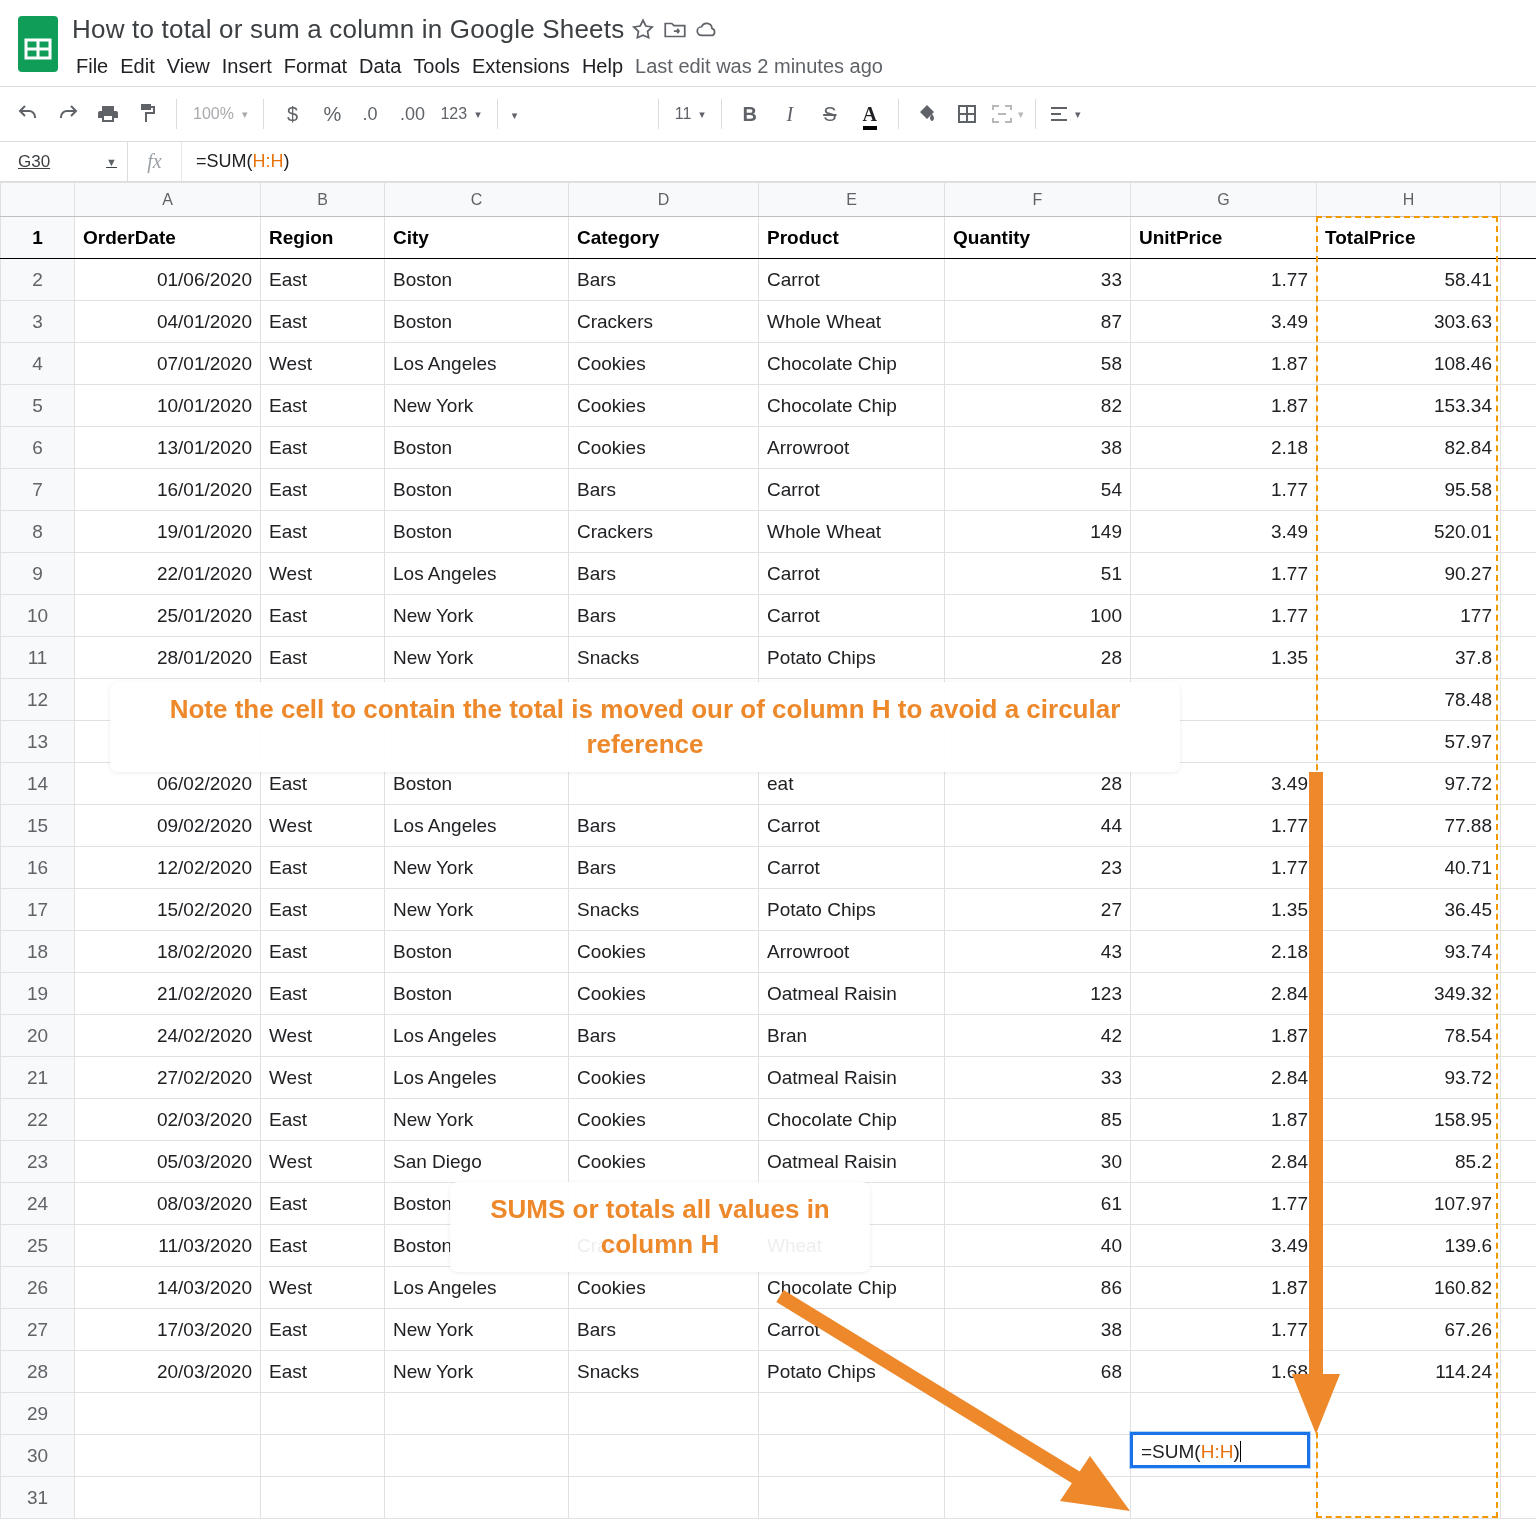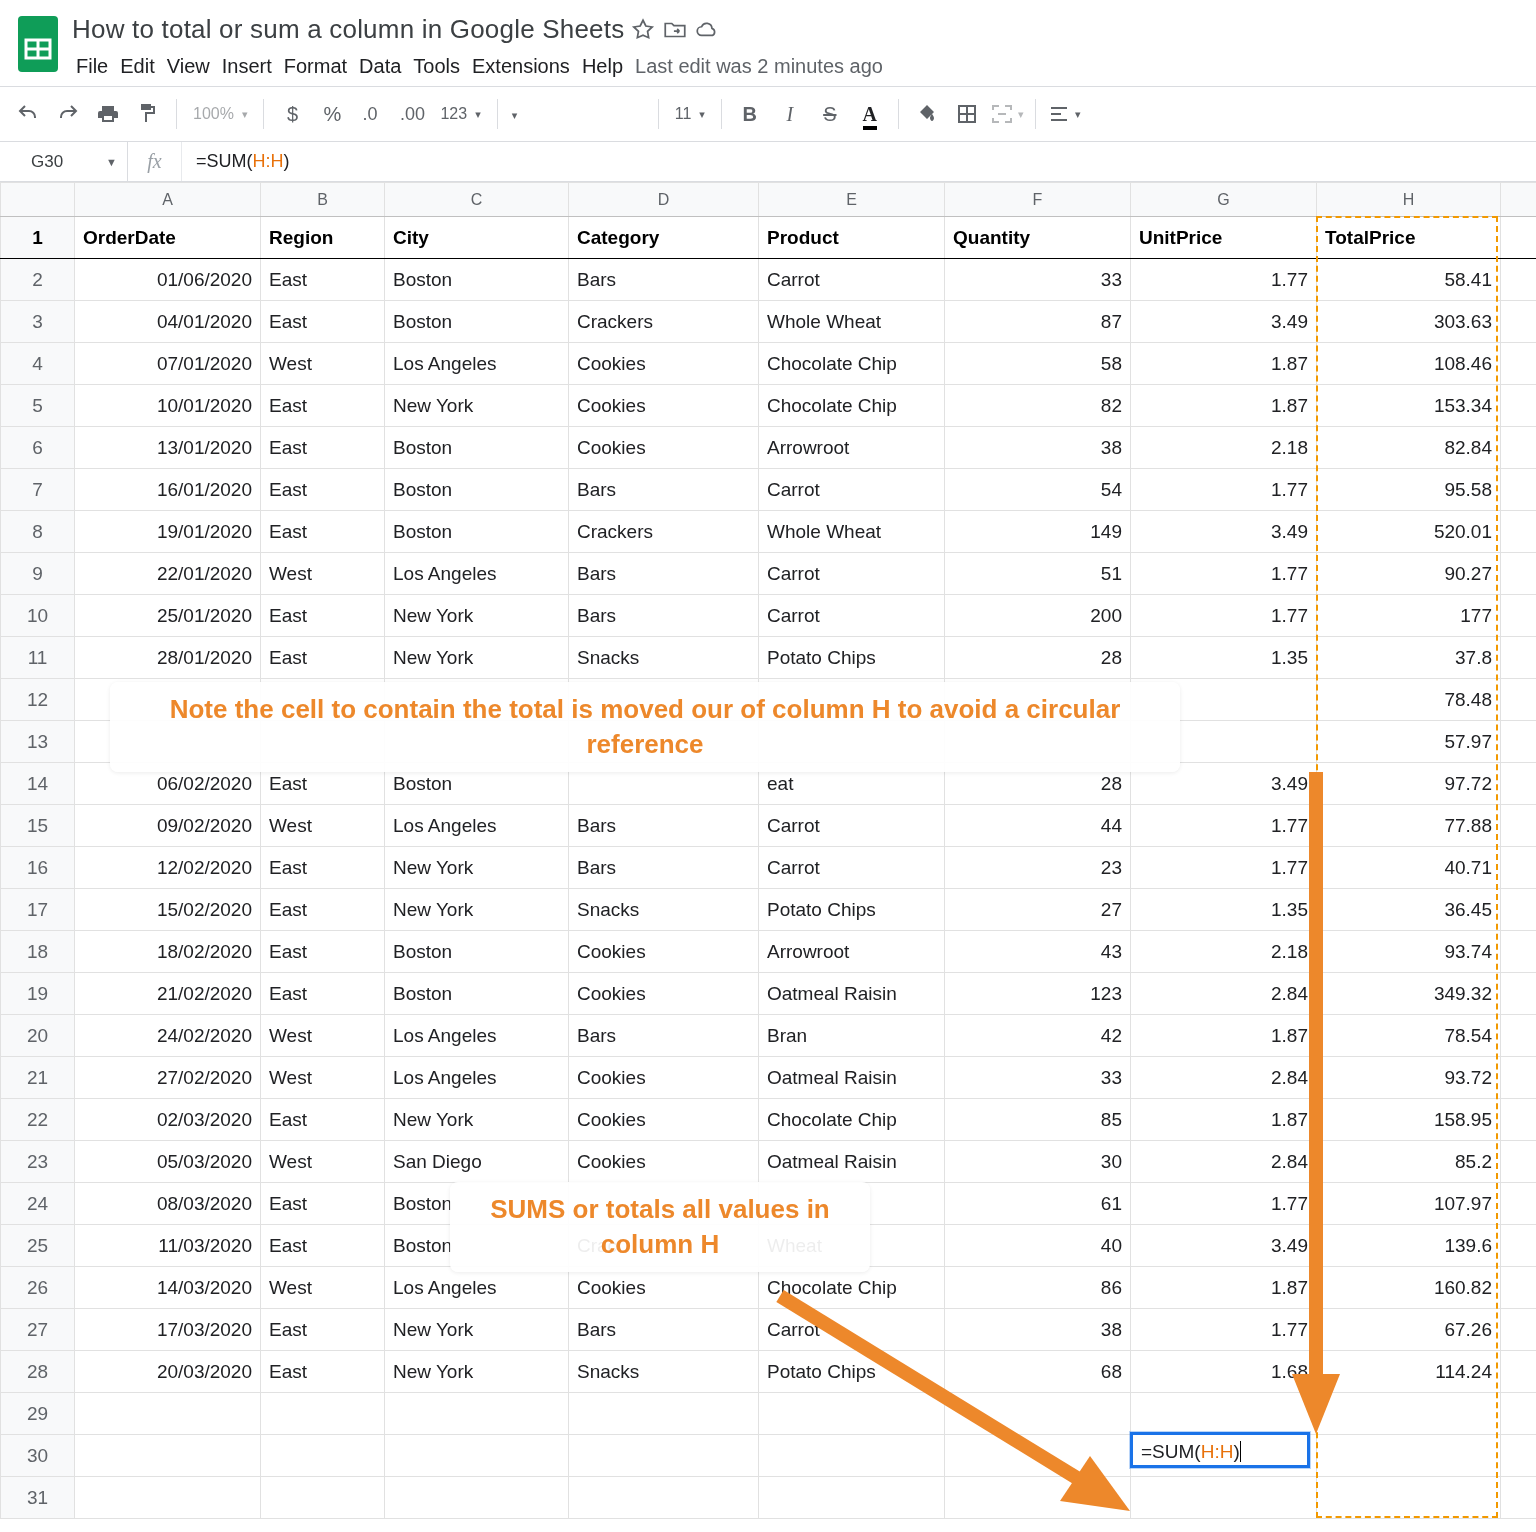--- a/index.html
+++ b/index.html
@@ -40,21 +40,21 @@
   .tb-btn svg { width:24px; height:24px; }
   .tb-sep { width:1px; height:30px; background:#dadce0; margin: 0 6px; }
   .tb-text { color:#5f6368; font-size:16px; padding:0 6px; display:flex; align-items:center; gap:4px; }
   .tb-dd::after { content:"▾"; font-size:11px; color:#5f6368; margin-left:4px; }
   .tb-text.faded { opacity:0.55; }
   .tb-blank { width:140px; }
   .font-A { font-family: Georgia, serif; font-weight: bold; font-size:20px; color:#202124; position:relative; }
   .font-A .underline { position:absolute; left:0; right:0; bottom:-4px; height:4px; background:#000; }
   
   .formulabar { display:flex; align-items:center; border-bottom:1px solid #dadce0; height:40px; }
-  .namebox { width:128px; display:flex; align-items:center; justify-content:space-between; padding:0 10px 0 31px; color:#3c4043; font-size:17px; border-right:1px solid #dadce0; height:100%; }
+  .namebox { width:128px; display:flex; align-items:center; justify-content:space-between; padding:0 10px 0 18px; color:#3c4043; font-size:17px; border-right:1px solid #dadce0; height:100%;text-decoration:underline; }
   .namebox .dd { font-size:11px; color:#5f6368; }
   .fx { width:54px; text-align:center; font-style:italic; font-family: Georgia, serif; color:#9aa0a6; font-size:20px; border-right:1px solid #e8eaed; height:100%; display:flex; align-items:center; justify-content:center; }
   .formula-input { flex:1; padding:0 14px; font-size:18px; font-family: Arial; }
   .formula-input .ref { color:#e8710a; }
   
   .grid-wrap { position:relative; }
   table.sheet { border-collapse: collapse; table-layout: fixed; width: 1536px; }
   table.sheet th, table.sheet td {
     border: 1px solid #e1e1e1;
     height: 42px;
@@ -398,21 +398,21 @@
           <td class="r">90.27</td>
           <td></td>
         </tr>
         <tr>
           <td class="rownum">10</td>
           <td class="r">25/01/2020</td>
           <td class="l">East</td>
           <td class="l">New York</td>
           <td class="l">Bars</td>
           <td class="l">Carrot</td>
-          <td class="r">200</td>
+          <td class="r">100</td>
           <td class="r">1.77</td>
           <td class="r">177</td>
           <td></td>
         </tr>
         <tr>
           <td class="rownum">11</td>
           <td class="r">28/01/2020</td>
           <td class="l">East</td>
           <td class="l">New York</td>
           <td class="l">Snacks</td>

